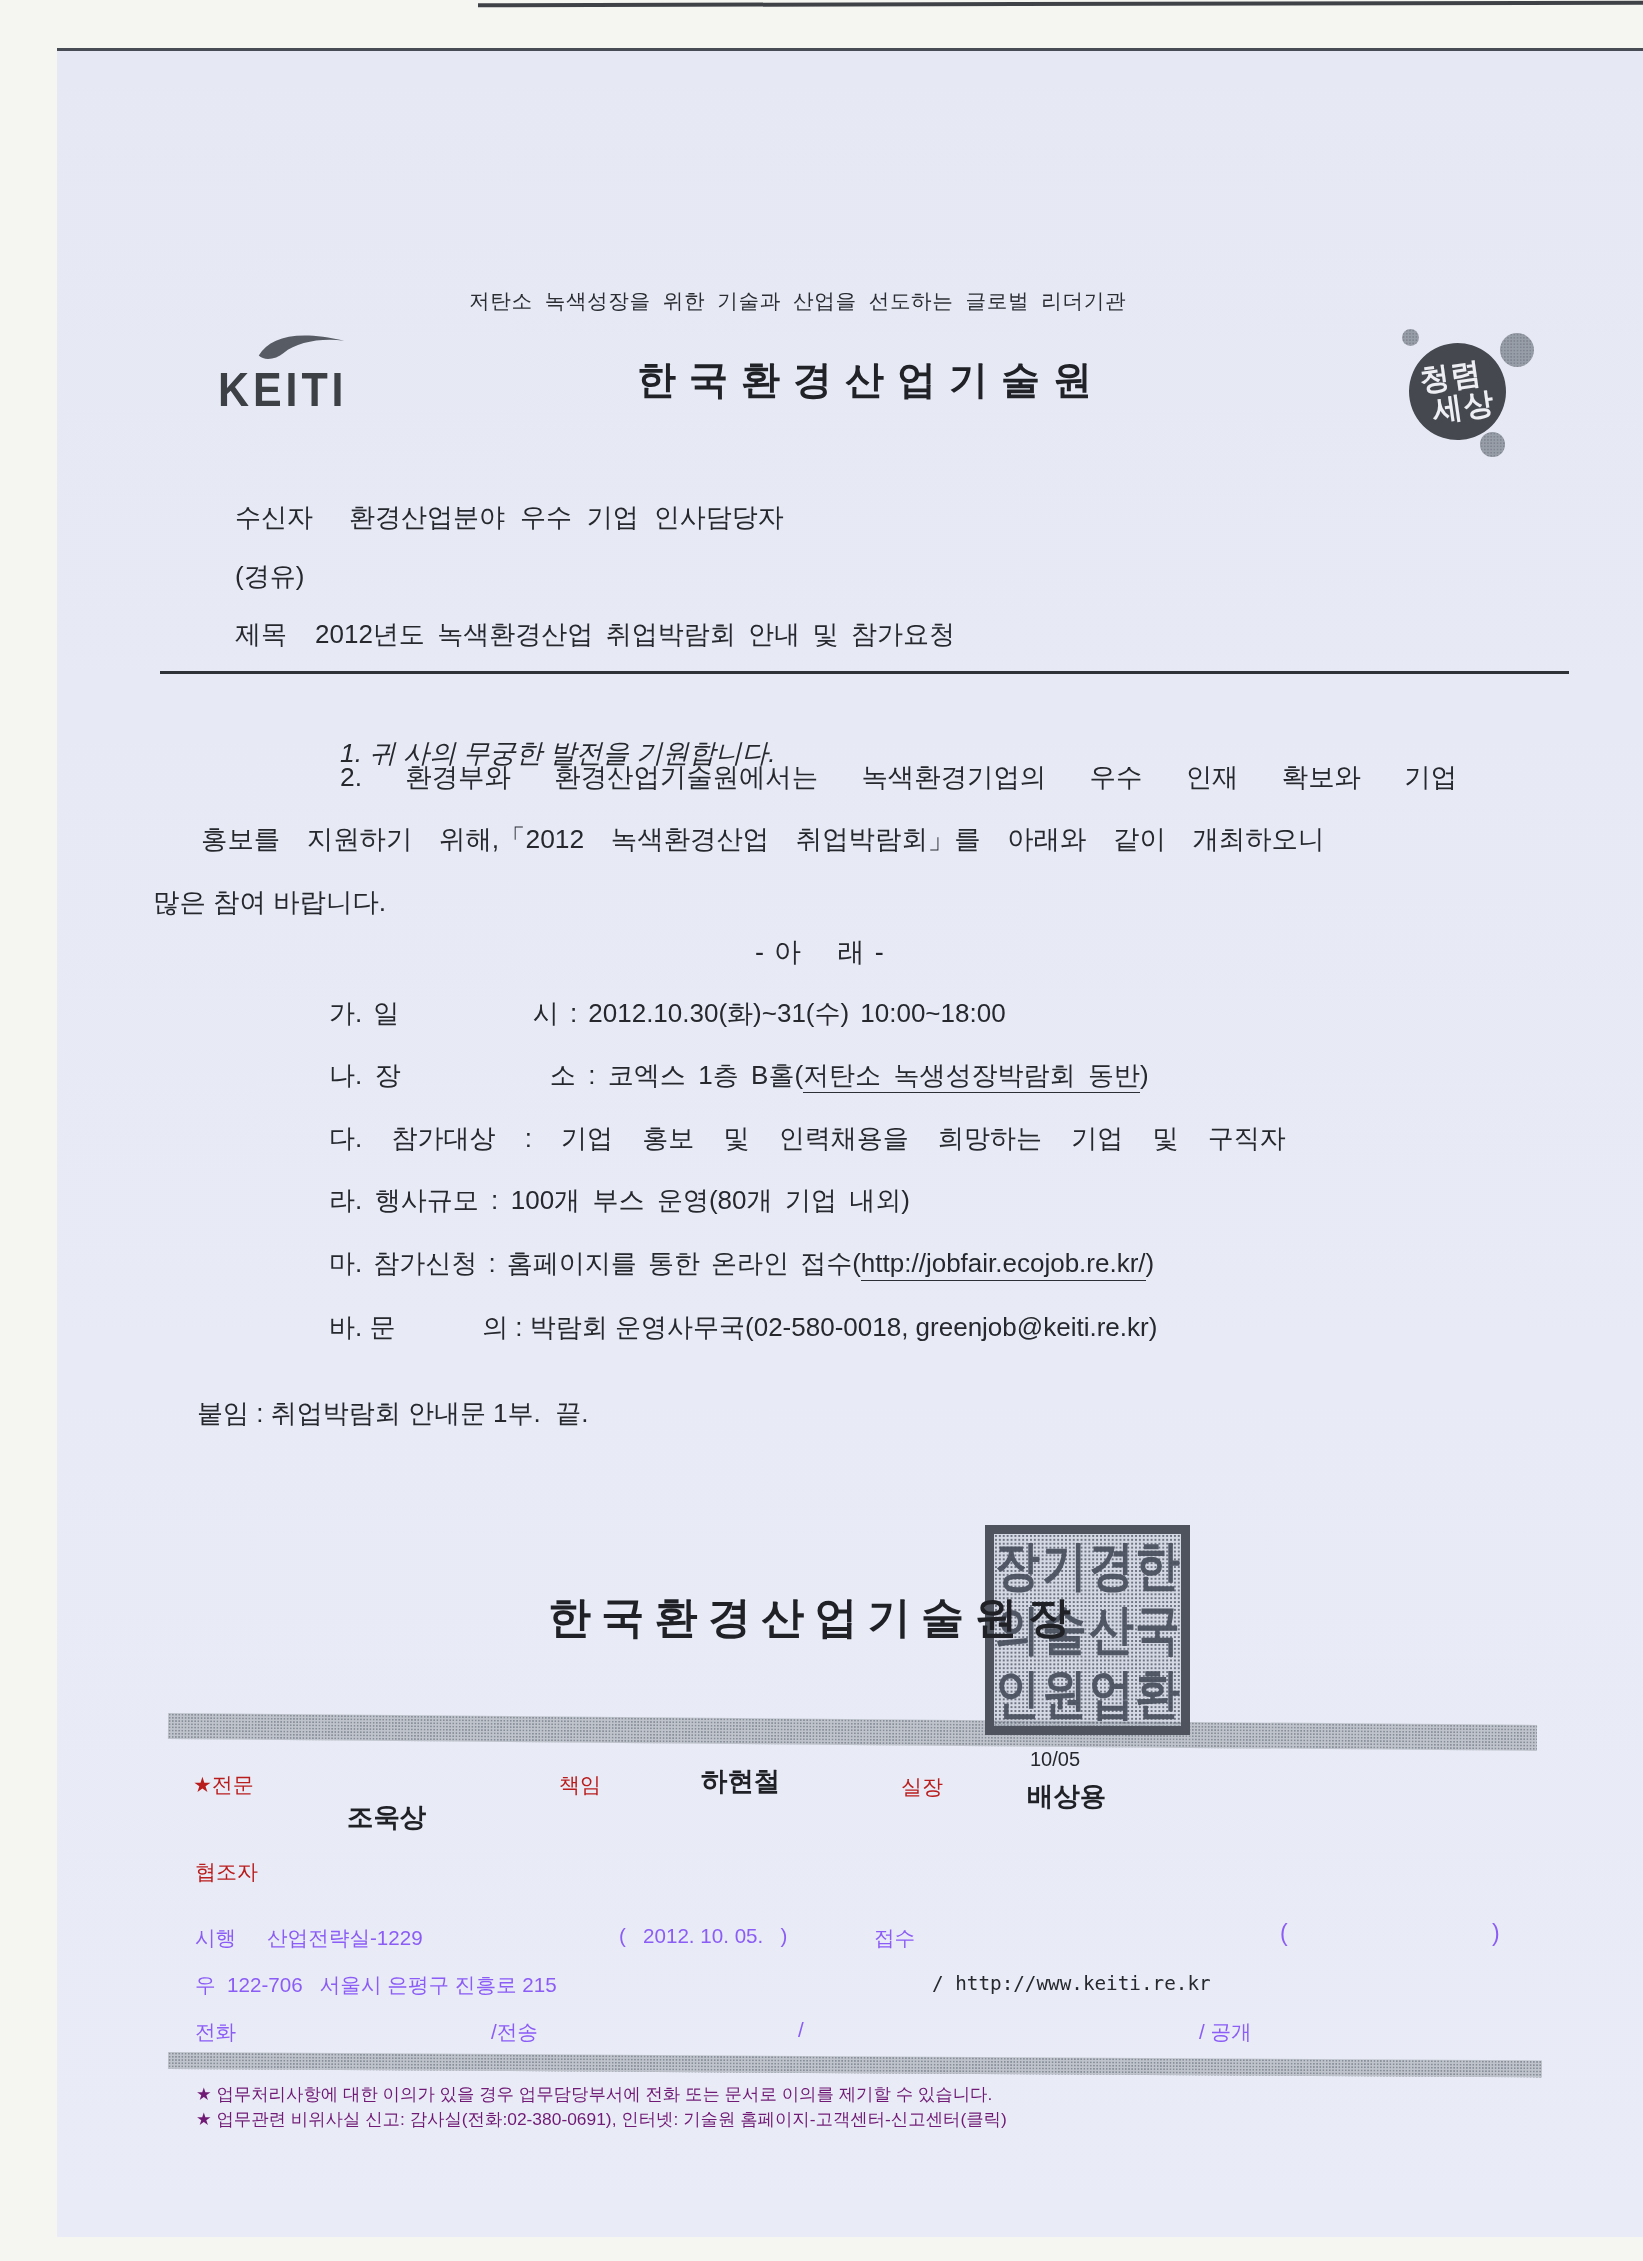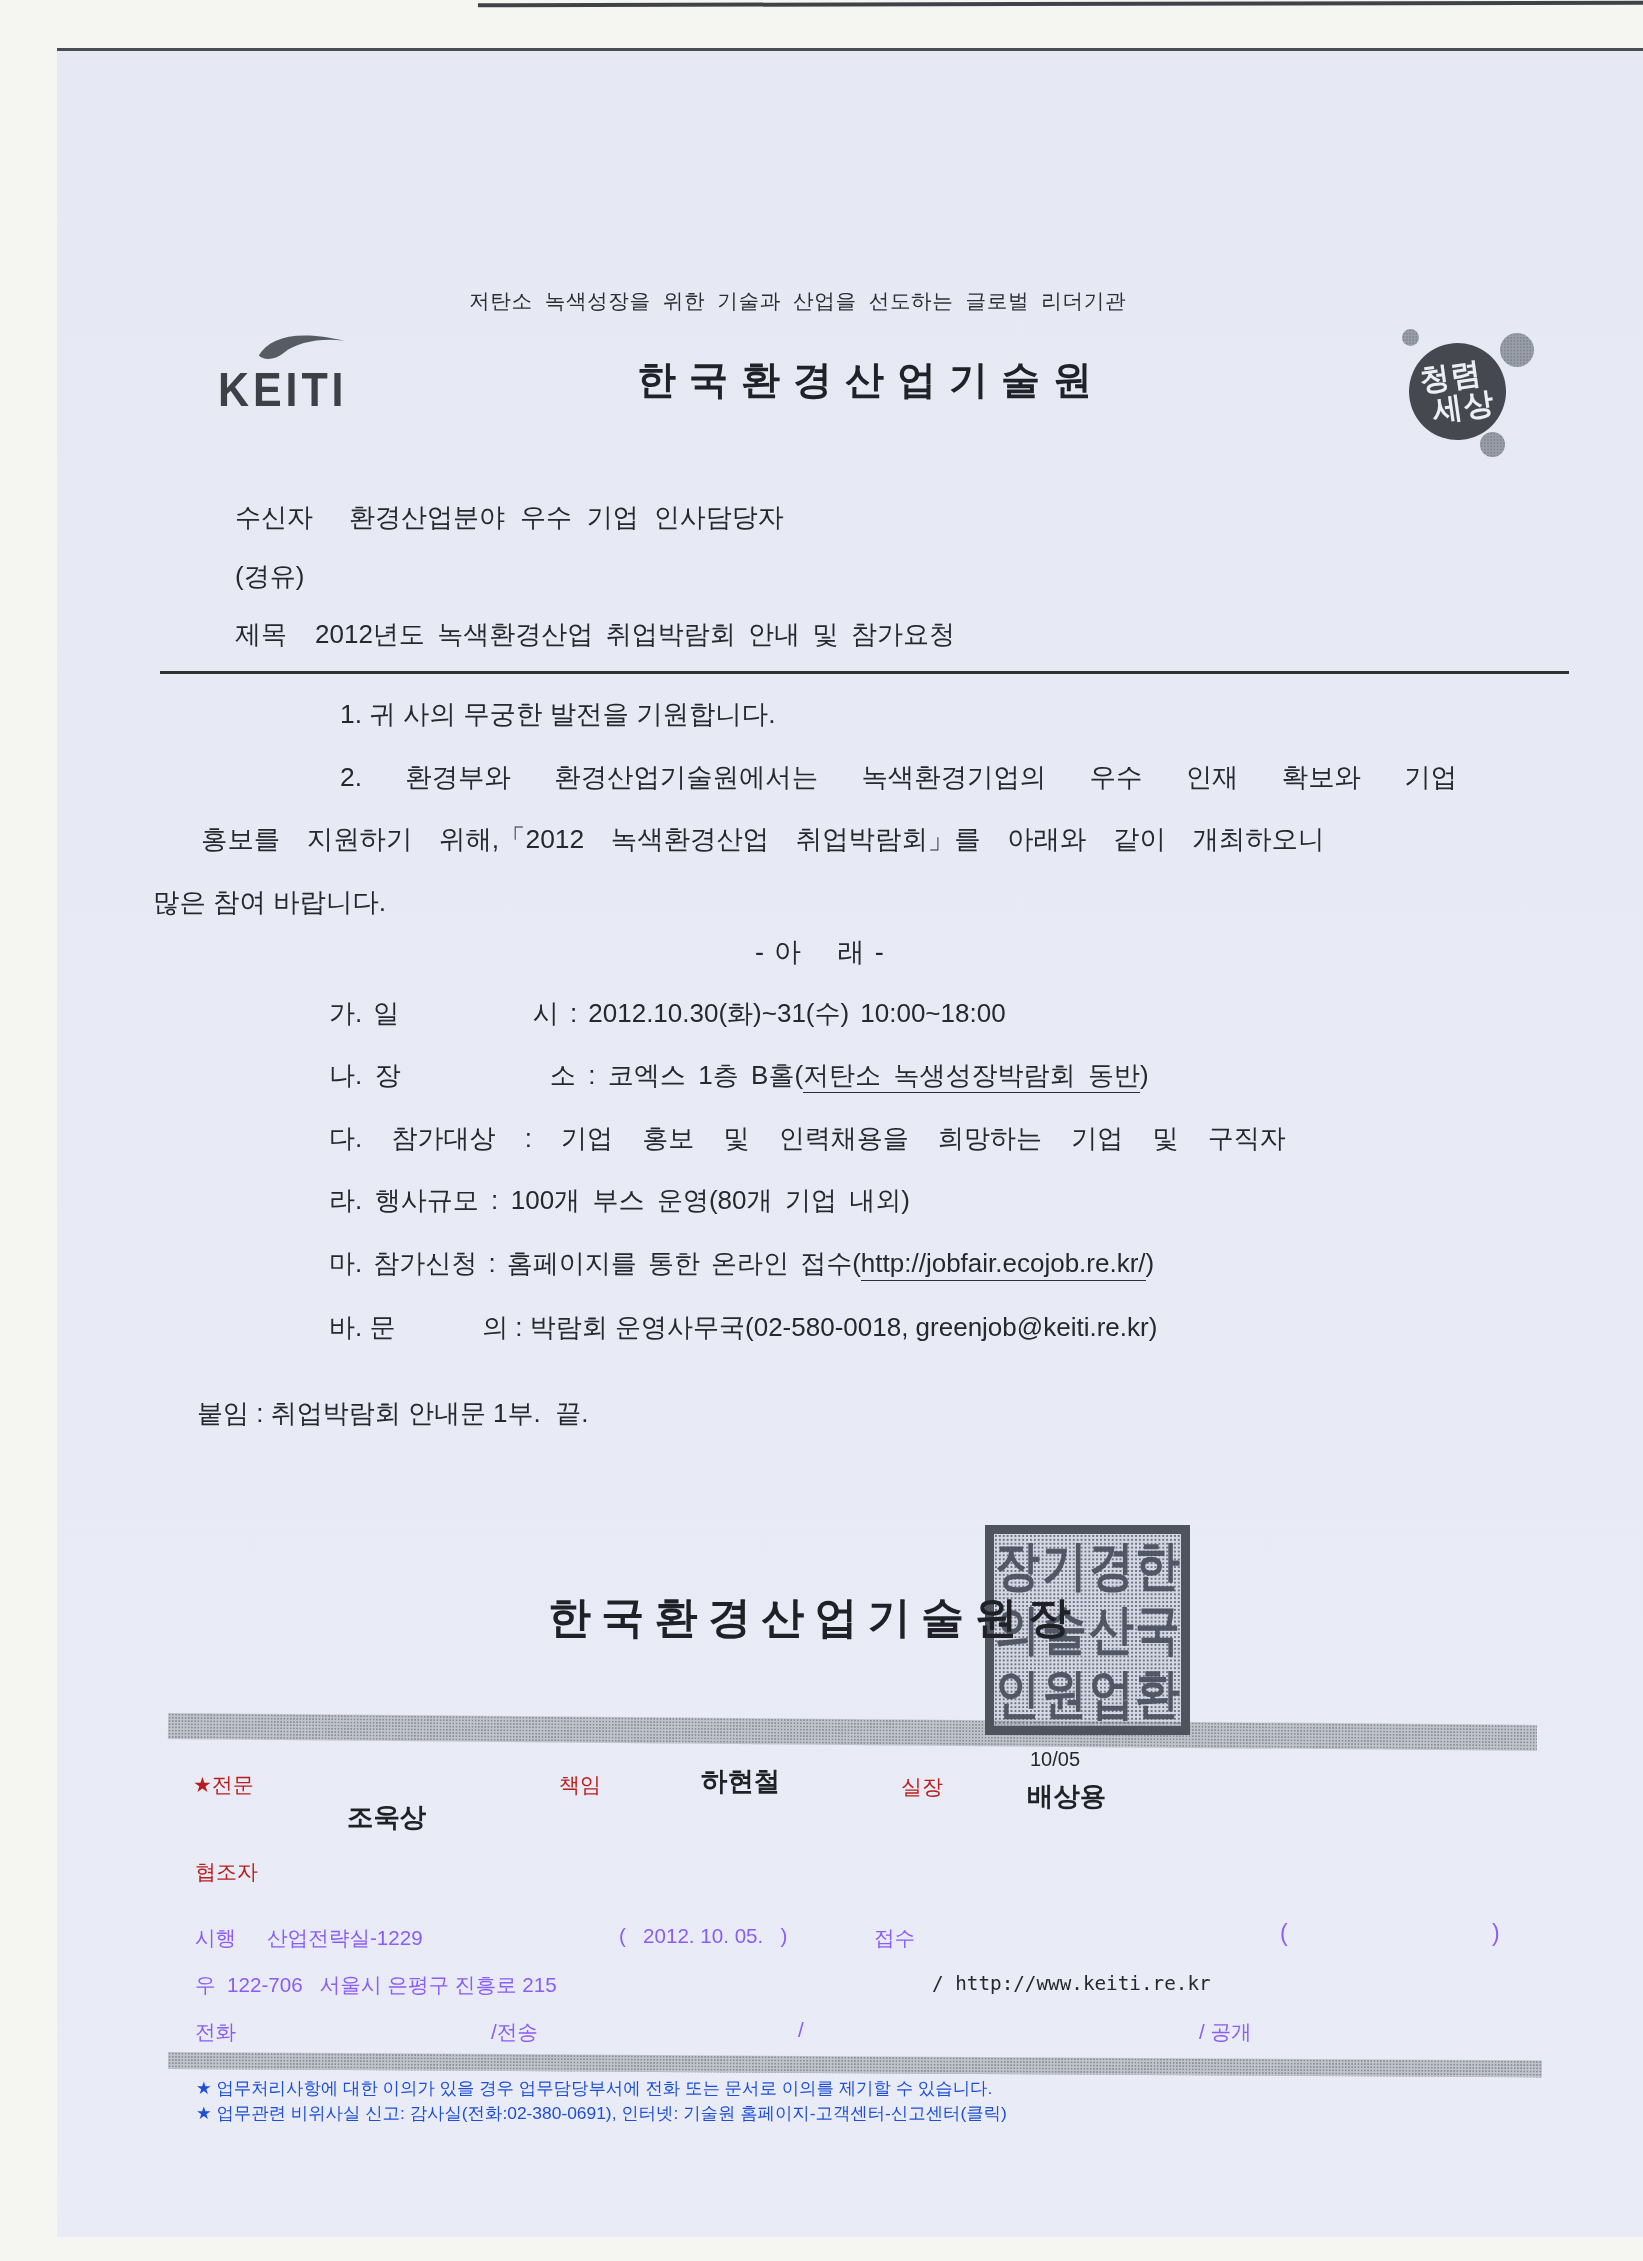--- a/index.html
+++ b/index.html
@@ -54,21 +54,21 @@
     background-color:#bfc4cc;
     background-image:radial-gradient(#878d97 0.8px,transparent 0.9px);
     background-size:3.2px 3.2px;
   }
   .bar1{left:168px;top:1713px;width:1369px;height:26px;transform:rotate(.5deg);transform-origin:left center;}
   .bar2{left:168px;top:2052px;width:1374px;height:17.4px;transform:rotate(.35deg);transform-origin:left center;}
   .flabel{font-size:21px;color:#b91c1c;}
   .fname{font-size:26.4px;font-weight:bold;color:#1f2126;}
   .frow{font-size:20.6px;color:#8b5cf6;}
   .mono{font-family:"DejaVu Sans Mono","Liberation Mono",monospace;font-size:19.3px;}
-  .fnote{font-size:17.4px;color:#1d4ed8;}
+  .fnote{font-size:17.4px;color:#701a75;margin-top:6px;}
   .ws-recip{word-spacing:7.7px;}
   .ws-subj{word-spacing:5.2px;}
   .ws-p2a{word-spacing:36px;}
   .ws-p2b{word-spacing:19.3px;}
   .ws-r0{word-spacing:3.9px;}
   .ws-r1{word-spacing:5.2px;}
   .ws-r2{word-spacing:22px;}
   .ws-r3{word-spacing:5.2px;}
   .ws-r4{word-spacing:3.9px;}
   .gap56{margin-left:36px;}
@@ -101,21 +101,21 @@
 
   <div class="abs txt40" style="left:235px;top:500px;">
     <span class="row-label">수신자</span><span class="gap56 ws-recip">환경산업분야 우수 기업 인사담당자</span>
   </div>
   <div class="abs txt40" style="left:235px;top:559px;">(경유)</div>
   <div class="abs txt40" style="left:235px;top:617px;">
     <span class="row-label">제목</span><span class="gap44 ws-subj">2012년도 녹색환경산업 취업박람회 안내 및 참가요청</span>
   </div>
   <div class="abs divider"></div>
 
-  <div class="abs para" style="left:340px;top:697px;">1. 귀 사의 무궁한 발전을 기원합니다.</div>
+  <div class="abs para" style="left:340px;top:736px;font-style:italic;">1. 귀 사의 무궁한 발전을 기원합니다.</div>
   <div class="abs para ws-p2a" style="left:340px;top:760px;">2. 환경부와 환경산업기술원에서는 녹색환경기업의 우수 인재 확보와 기업</div>
   <div class="abs para ws-p2b" style="left:153px;top:822px;margin-left:48px;">홍보를 지원하기 위해,「2012 녹색환경산업 취업박람회」를 아래와 같이 개최하오니</div>
   <div class="abs para" style="left:153px;top:885px;">많은 참여 바랍니다.</div>
   <div class="abs below-heading">- 아&nbsp;&nbsp;&nbsp;&nbsp;래 -</div>
 
   <div class="abs list-row ws-r0" style="top:996px;">가. 일&nbsp;&nbsp;&nbsp;&nbsp;&nbsp;&nbsp;&nbsp;&nbsp;&nbsp;&nbsp;&nbsp;&nbsp;시 : 2012.10.30(화)~31(수) 10:00~18:00</div>
   <div class="abs list-row ws-r1" style="top:1058px;">
     <span>나. 장&nbsp;&nbsp;&nbsp;&nbsp;&nbsp;&nbsp;&nbsp;&nbsp;&nbsp;&nbsp;&nbsp;&nbsp;소 : 코엑스 1층 B홀(</span><span class="u3">저탄소 녹생성장박람회 동반</span><span>)</span>
   </div>
   <div class="abs list-row ws-r2" style="top:1121px;">다. 참가대상 : 기업 홍보 및 인력채용을 희망하는 기업 및 구직자</div>

